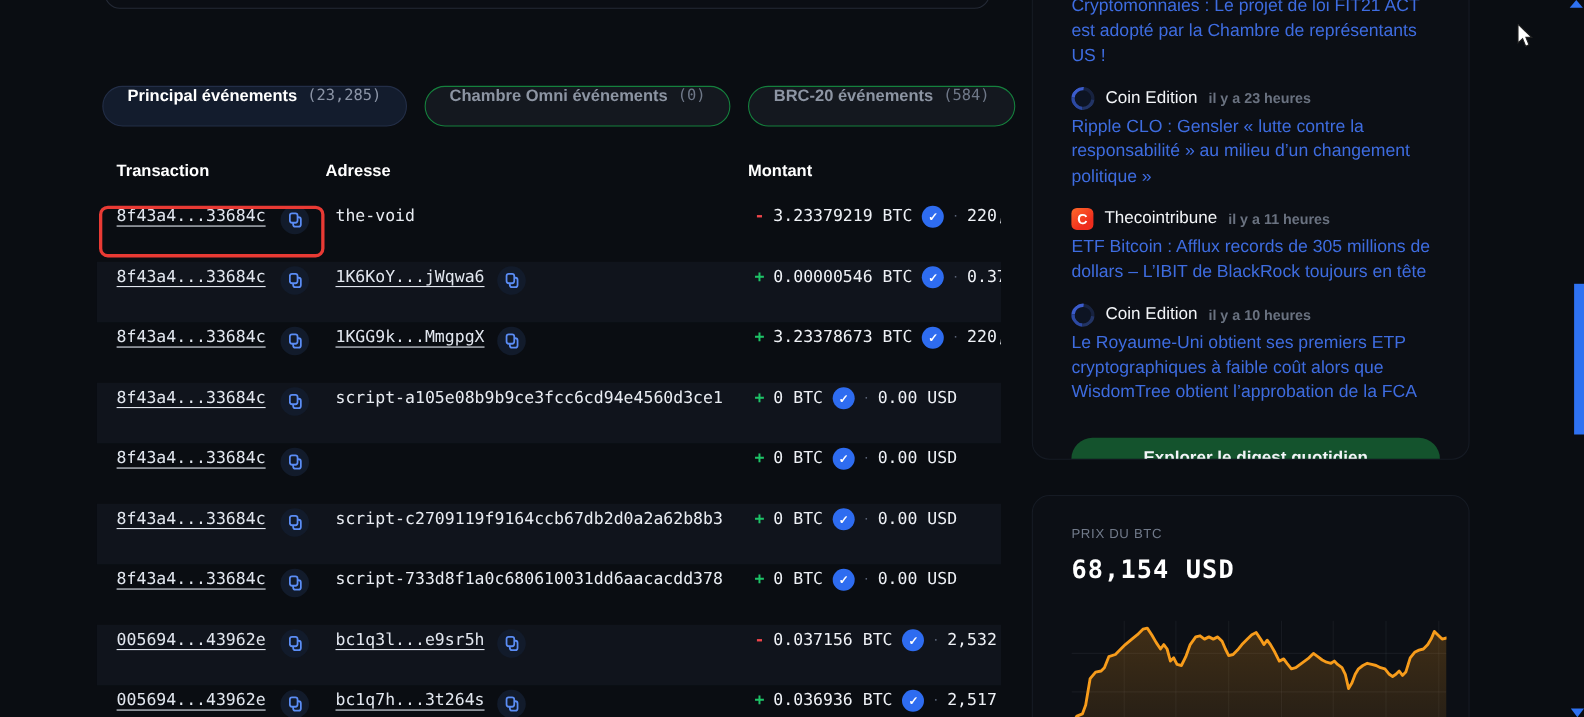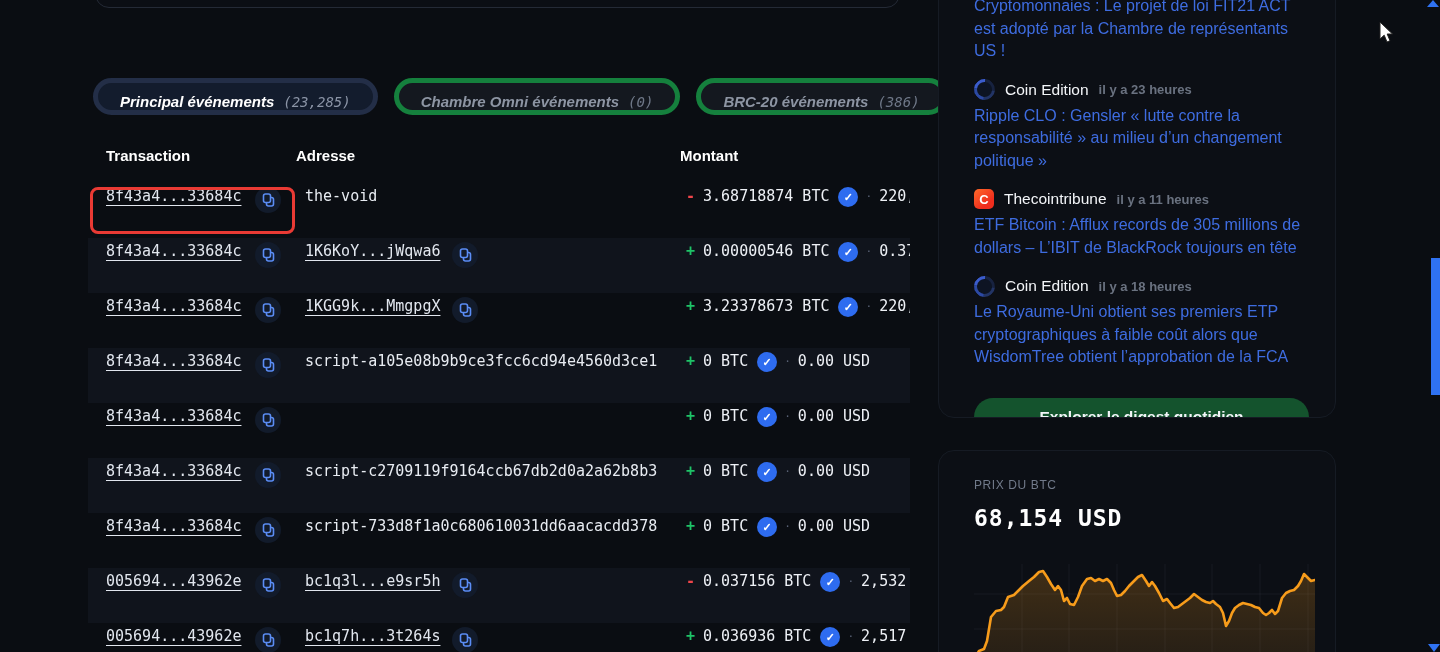--- a/index.html
+++ b/index.html
@@ -5,22 +5,22 @@
   * { margin:0; padding:0; box-sizing:border-box; }
   html,body { width:1440px; height:652px; overflow:hidden; }
   body { background:#0a0d12; font-family:"Liberation Sans", sans-serif; position:relative; color:#e9edf3; }
 
   
   .top-card { position:absolute; left:95px; top:-42px; width:805px; height:50px;
     border:1px solid #242a36; border-radius:14px; background:#0b0e14; }
 
   
   .tabs { position:absolute; left:93px; top:78px; display:flex; gap:16px; }
-  .tab { height:37px; border-radius:19px; display:inline-flex; align-items:flex-end; gap:9px;
-    padding:0 22px; background:#14181f; border:5px solid #15803d; cursor:pointer; white-space:nowrap;font-style:italic; }
+  .tab { height:37px; border-radius:19px; display:inline-flex; align-items:flex-start; gap:9px;
+    padding:0 22px; background:#14181f; border:1px solid #15803d; cursor:pointer; white-space:nowrap; }
   .tab .t-label { font-size:15px; color:#8d95a3; font-weight:bold; }
   .tab .t-count { font-family:"DejaVu Sans Mono", monospace; font-size:14px; color:#6f7888; }
   .tab.active { background:#131c2d; border-color:#232e47; }
   .tab.active .t-label { color:#ffffff; }
   .tab.active .t-count { color:#8b94a6; }
 
   
   .main-col { position:absolute; left:88px; top:0; width:822px; height:652px; overflow:hidden; }
   .thead { position:absolute; top:135px; left:0; width:100%; height:45px; }
   .thead span { position:absolute; top:12px; font-size:15px; font-weight:bold; color:#ffffff; }
@@ -90,21 +90,21 @@
     <span class="t-count">(23,285)</span>
   </div>
 
   <div class="tab">
     <span class="t-label">Chambre Omni événements</span>
     <span class="t-count">(0)</span>
   </div>
 
   <div class="tab">
     <span class="t-label">BRC-20 événements</span>
-    <span class="t-count">(386)</span>
+    <span class="t-count">(584)</span>
   </div>
 </div>
 
 <div class="main-col">
   <div class="thead">
     <span class="th-tx">Transaction</span>
     <span class="th-addr">Adresse</span>
     <span class="th-amt">Montant</span>
   </div>
   <div class="rows">
@@ -120,21 +120,21 @@
     </svg>
   </span>
 
     </div>
     <div class="cell c-addr">
       <a class="hash-link plain">the-void</a>
 
     </div>
     <div class="cell c-amt">
       <span class="sign neg">-</span>
-      <span class="btc">3.68718874 BTC</span>
+      <span class="btc">3.23379219 BTC</span>
       <span class="badge">✓</span>
       <span class="dot-sep">·</span>
       <span class="usd">220,</span>
     </div>
   </div>
 
   <div class="row">
 
     <div class="cell c-tx">
       <a class="hash-link">8f43a4...33684c</a>
@@ -390,21 +390,21 @@
       <span class="src-name">Thecointribune</span>
       <span class="src-time">il y a 11 heures</span>
     </div>
     <a class="headline">ETF Bitcoin : Afflux records de 305 millions de dollars – L’IBIT de BlackRock toujours en tête</a>
   </div>
 
   <div class="news-item">
     <div class="src-row">
       <span class="logo-coin-edition"></span>
       <span class="src-name">Coin Edition</span>
-      <span class="src-time">il y a 18 heures</span>
+      <span class="src-time">il y a 10 heures</span>
     </div>
     <a class="headline">Le Royaume-Uni obtient ses premiers ETP cryptographiques à faible coût alors que WisdomTree obtient l’approbation de la FCA</a>
   </div>
 </div>
   <button class="digest-btn">Explorer le digest quotidien</button>
 </aside>
 
 <aside class="side-card price-card">
   <div class="price-label">PRIX DU BTC</div>
   <div class="price-value">68,154 USD</div>

